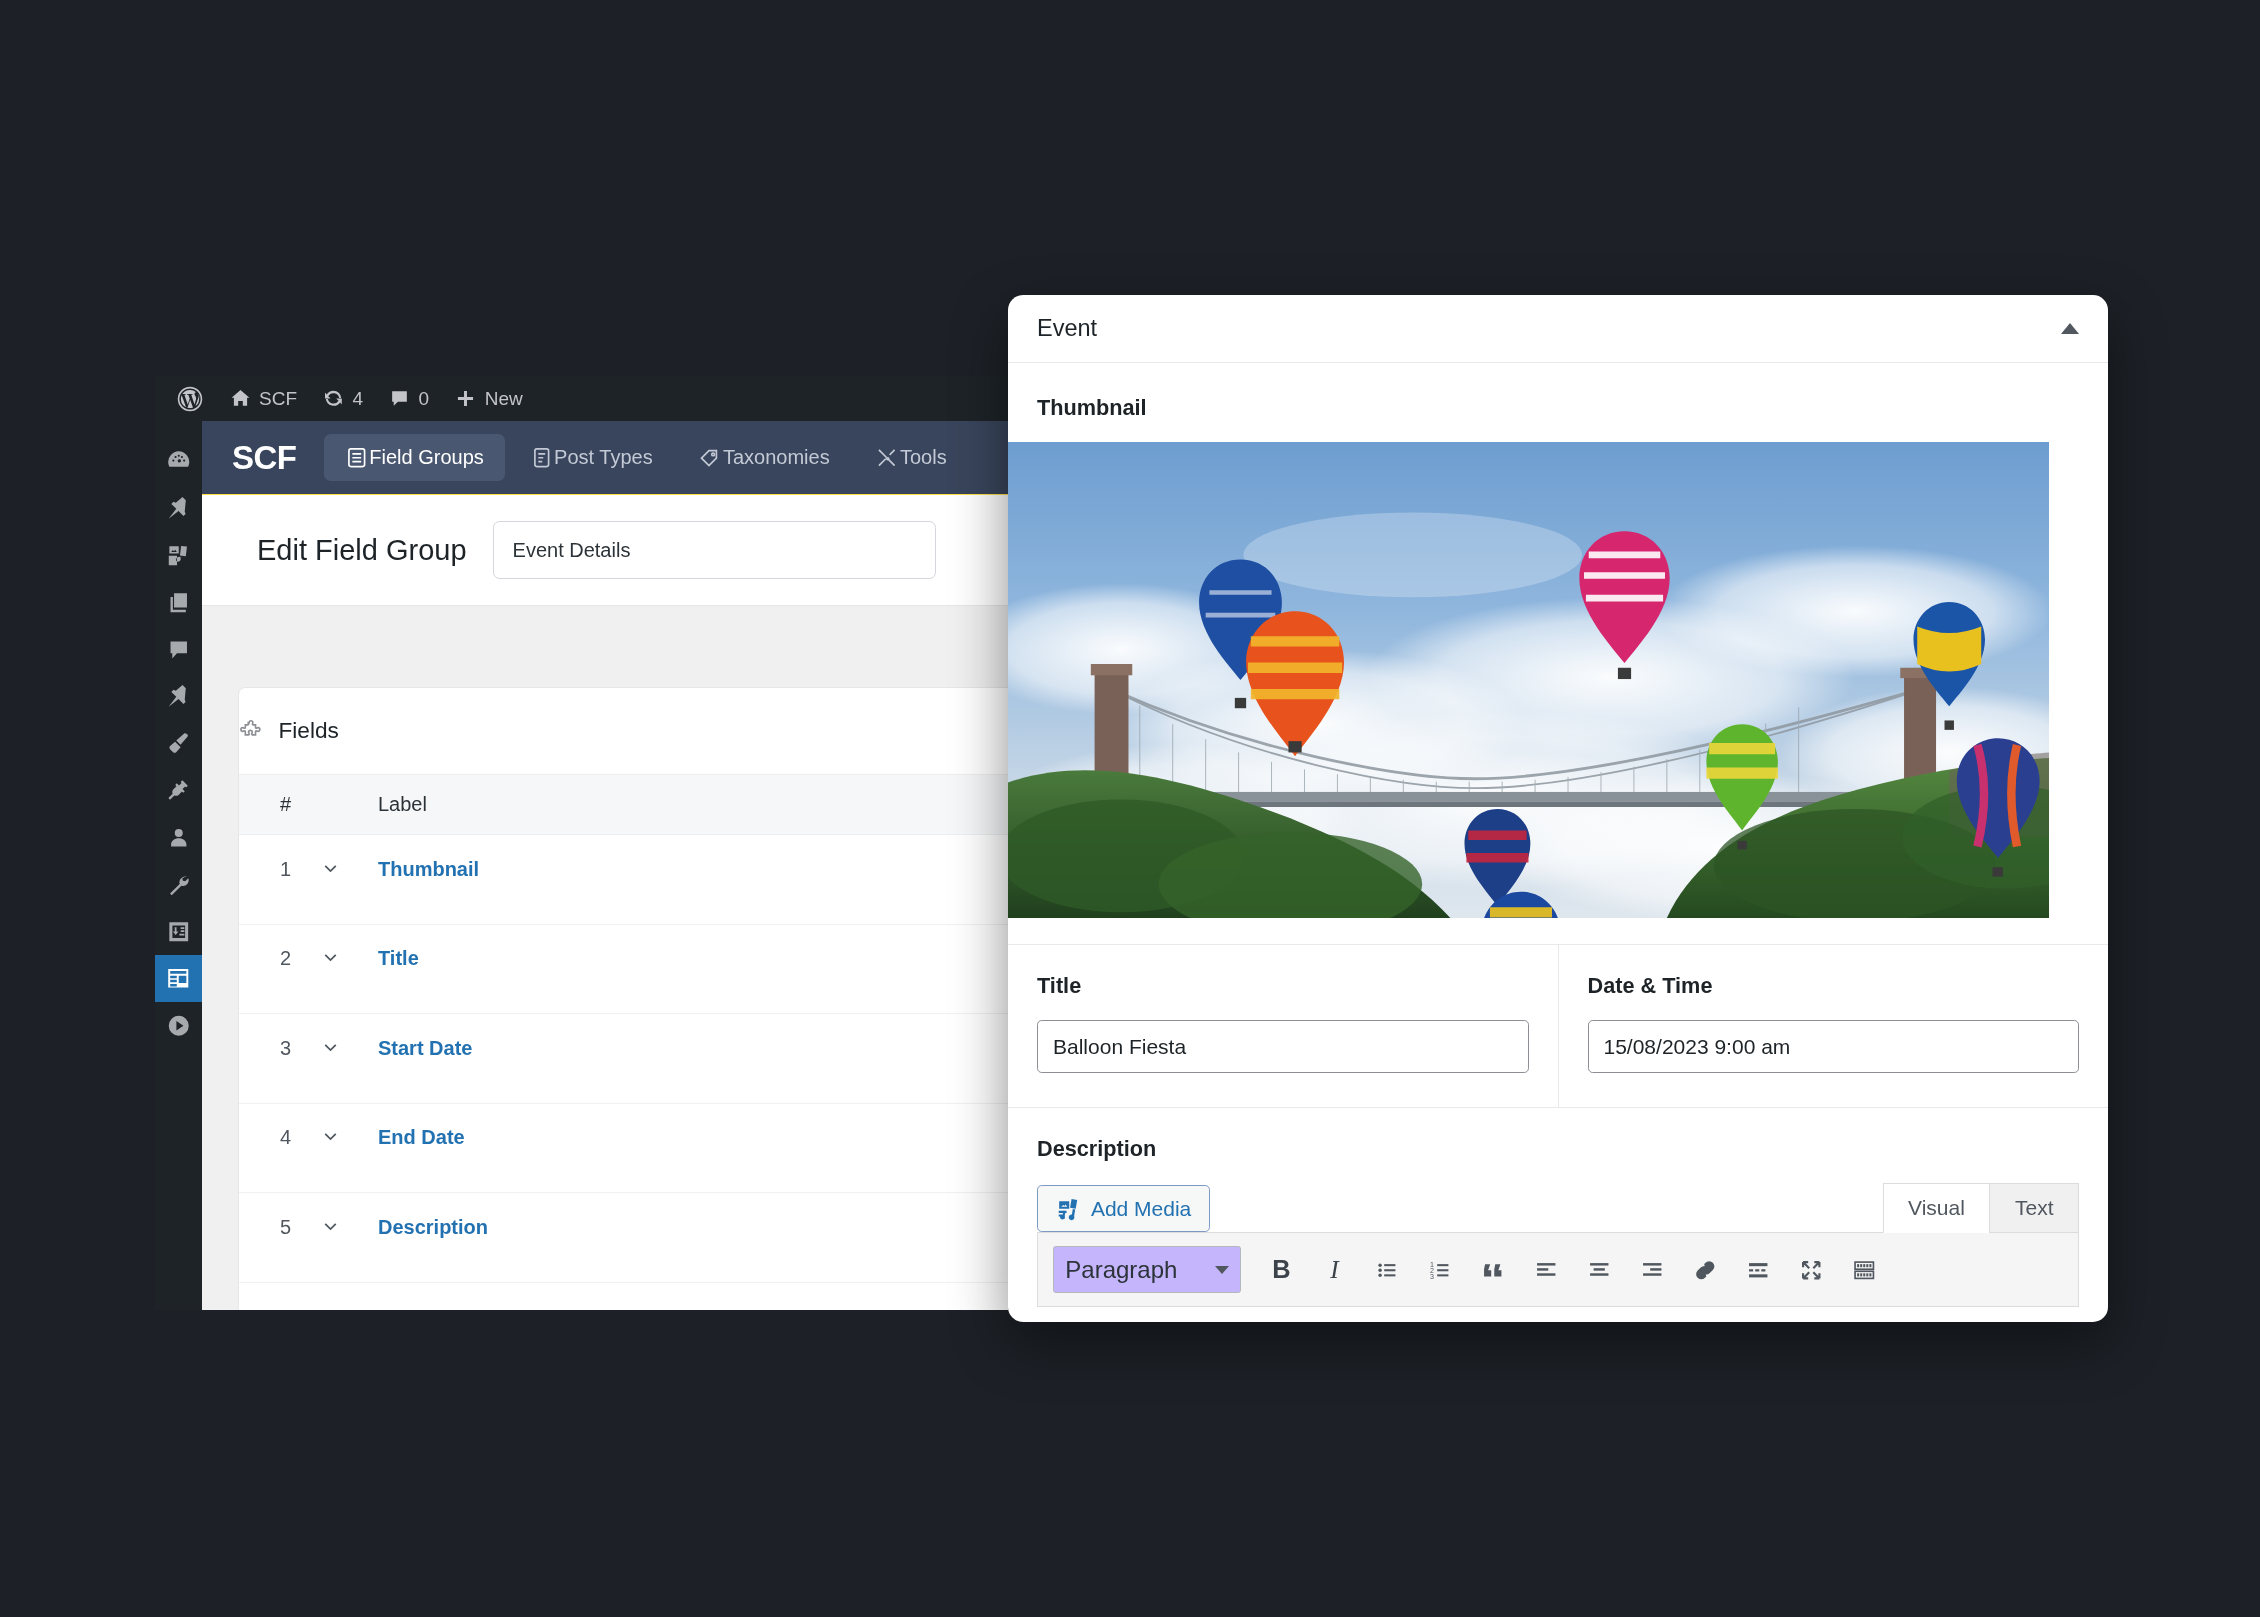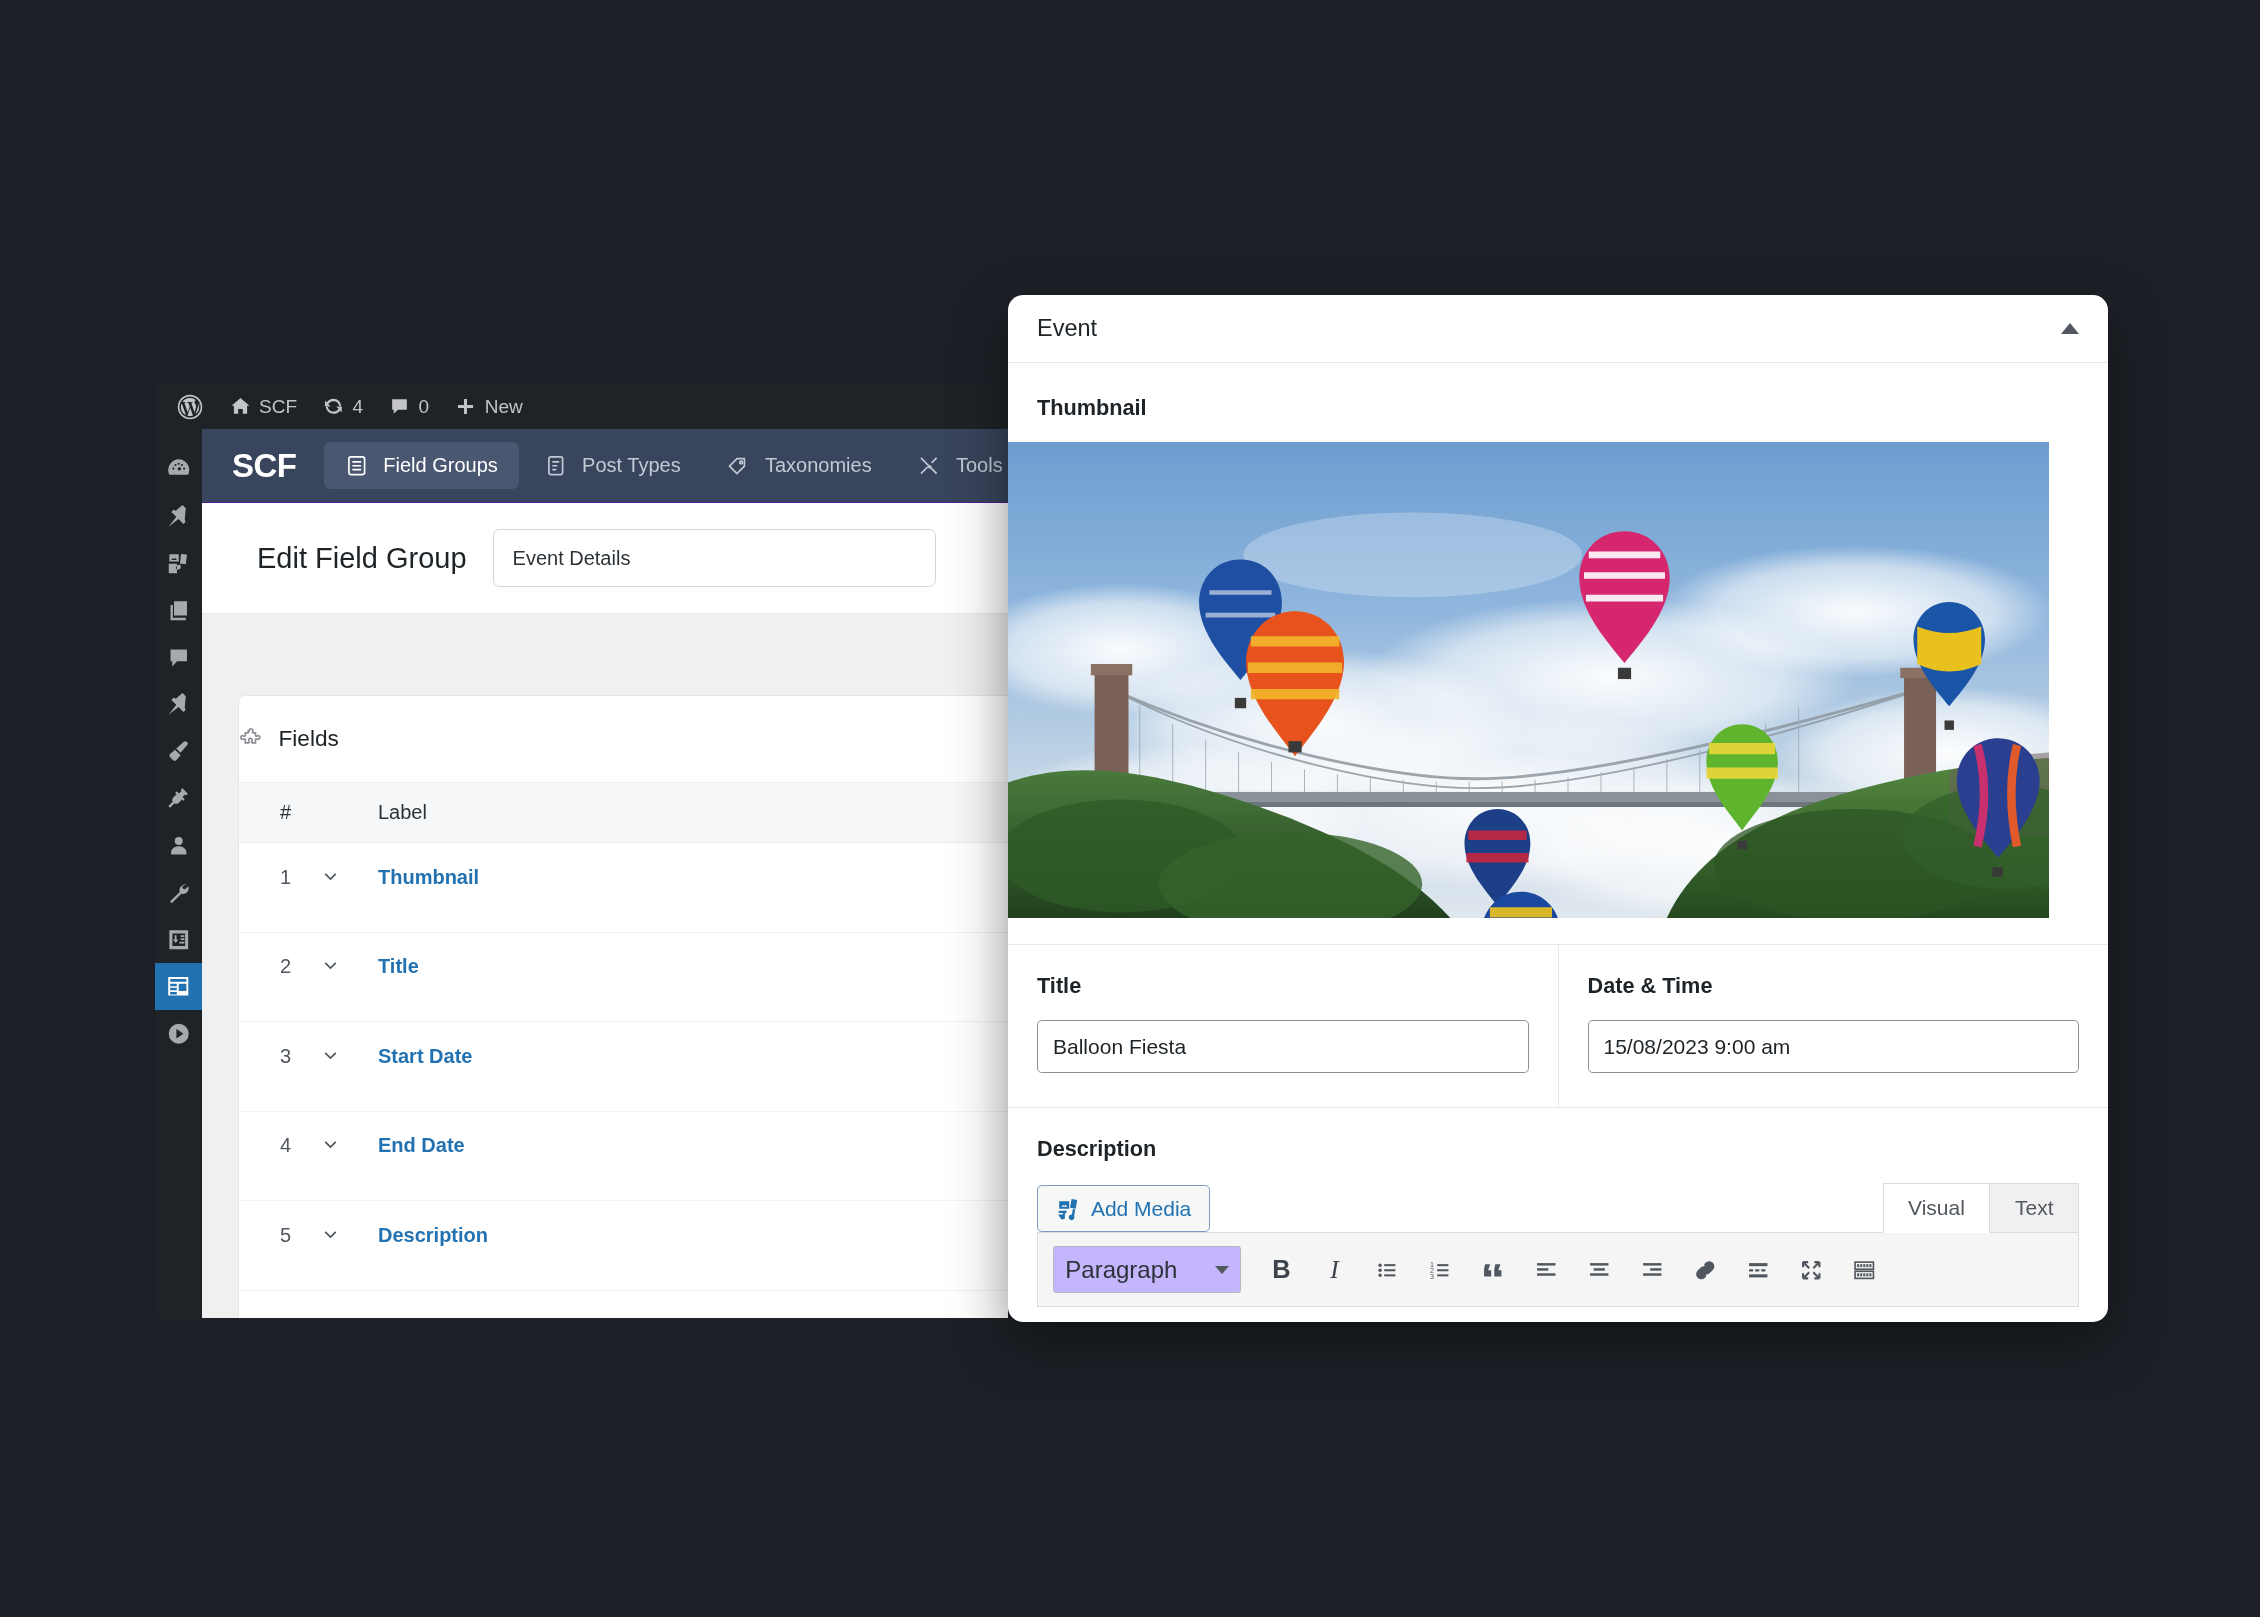--- a/index.html
+++ b/index.html
@@ -6,24 +6,24 @@
   html, body {
     width: 2261px; height: 1618px;
     background: #1d2127;
     font-family: "Liberation Sans", sans-serif;
     overflow: hidden;
   }
   .stage { position: relative; width: 2261px; height: 1618px; background: #1d2127; }
 
   
   .wp-shot {
-    position: absolute; left: 155px; top: 384px;
+    position: absolute; left: 155px; top: 376px;
     width: 853px; height: 934px;
     overflow: hidden;
-    background: #4c1d95;
+    background: #fde047;
   }
   .wp-inner { position: relative; width: 1601px; height: 934px; }
 
   .wp-adminbar {
     position: absolute; left: 0; top: 0; width: 1601px; height: 45px;
     background: #1d2327; display: flex; align-items: center; gap: 0px;
     padding-left: 7.5px;
   }
   .ab-item { display: flex; align-items: center; gap: 8.5px; color: #c3c4c7;
     font-size: 19px; padding: 0 13px; height: 45px; line-height: 45px; }
@@ -50,21 +50,21 @@
 
   .scf-bar {
     position: absolute; left: 47px; top: 45px; width: 1554px; height: 73px;
     background: #39455c; display: flex; align-items: center; padding-left: 30px; gap: 3.8px;
   }
   .scf-logo {
     color: #fff; font-size: 33px; font-weight: 800; letter-spacing: -0.5px;
     font-family: "Liberation Sans", sans-serif; margin-right: 23.5px;
   }
   .scf-tab {
-    display: flex; align-items: center; gap: 15px; color: #c3cad6;
+    display: flex; align-items: center; gap: 1px; color: #c3cad6;
     font-size: 20px; padding: 12.2px 21px; border-radius: 6.6px; white-space: nowrap;
   }
   .scf-tab.active { background: #4a5770; color: #ffffff; }
   .scf-tab svg { display:block; }
 
   .wp-content {
     position: absolute; left: 47px; top: 119px; width: 1554px; height: 815px;
     background: #f0f0f1;
   }
   .edit-head {

